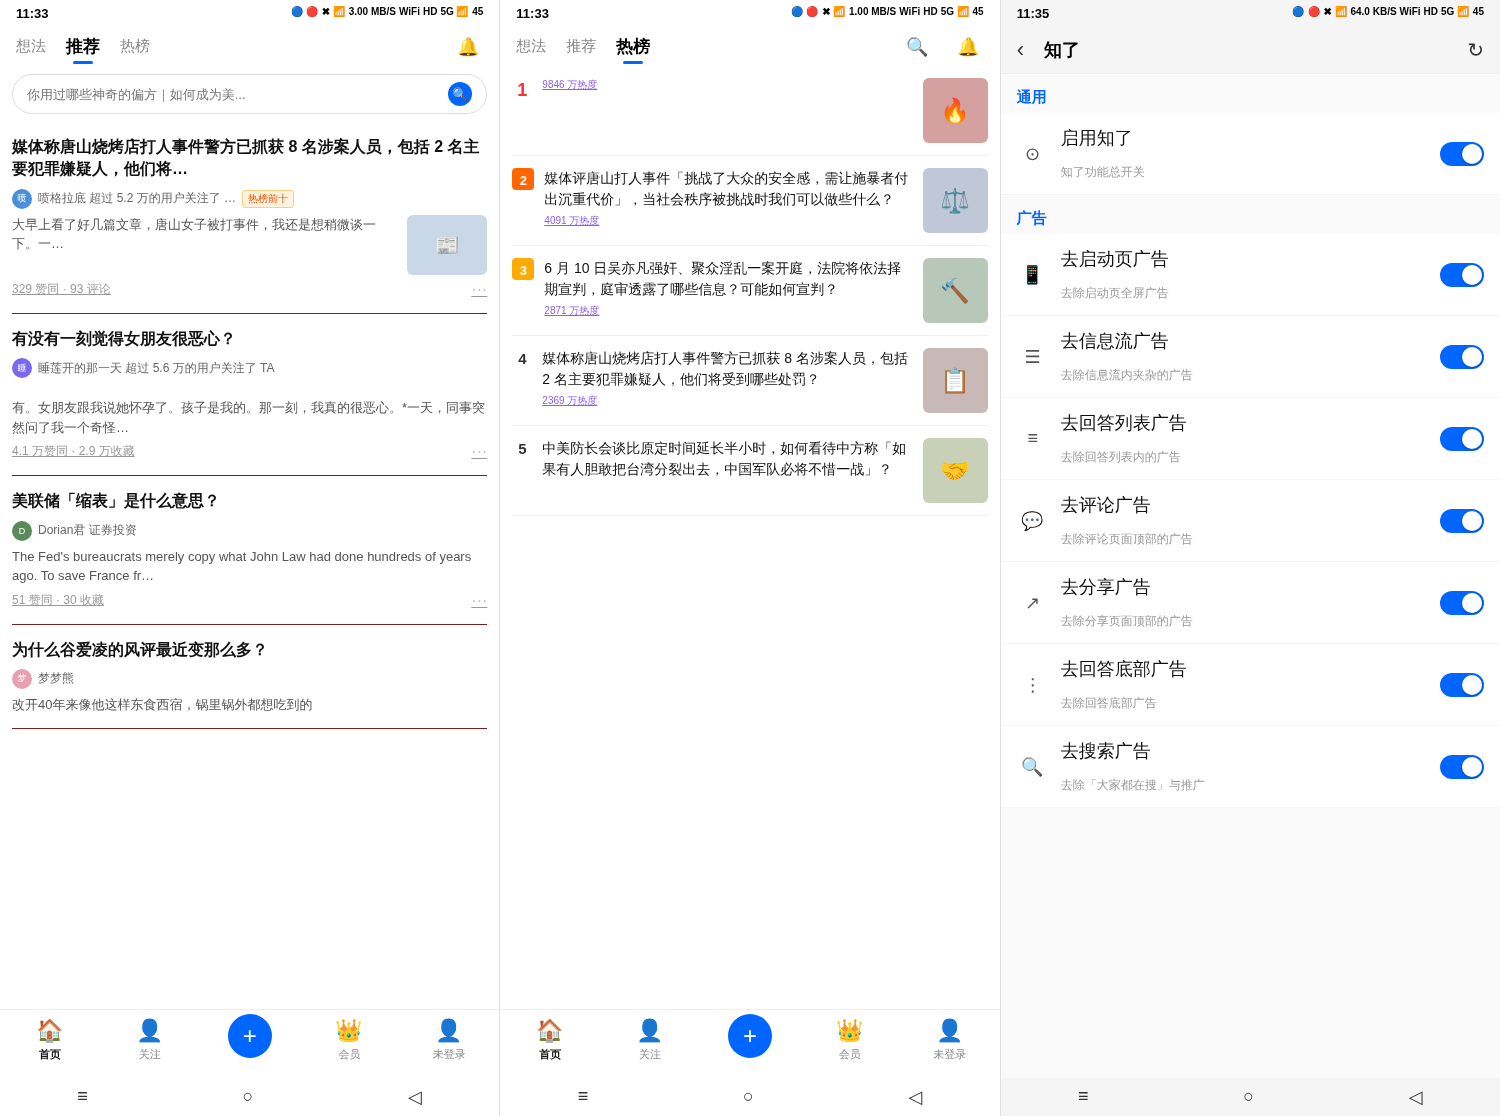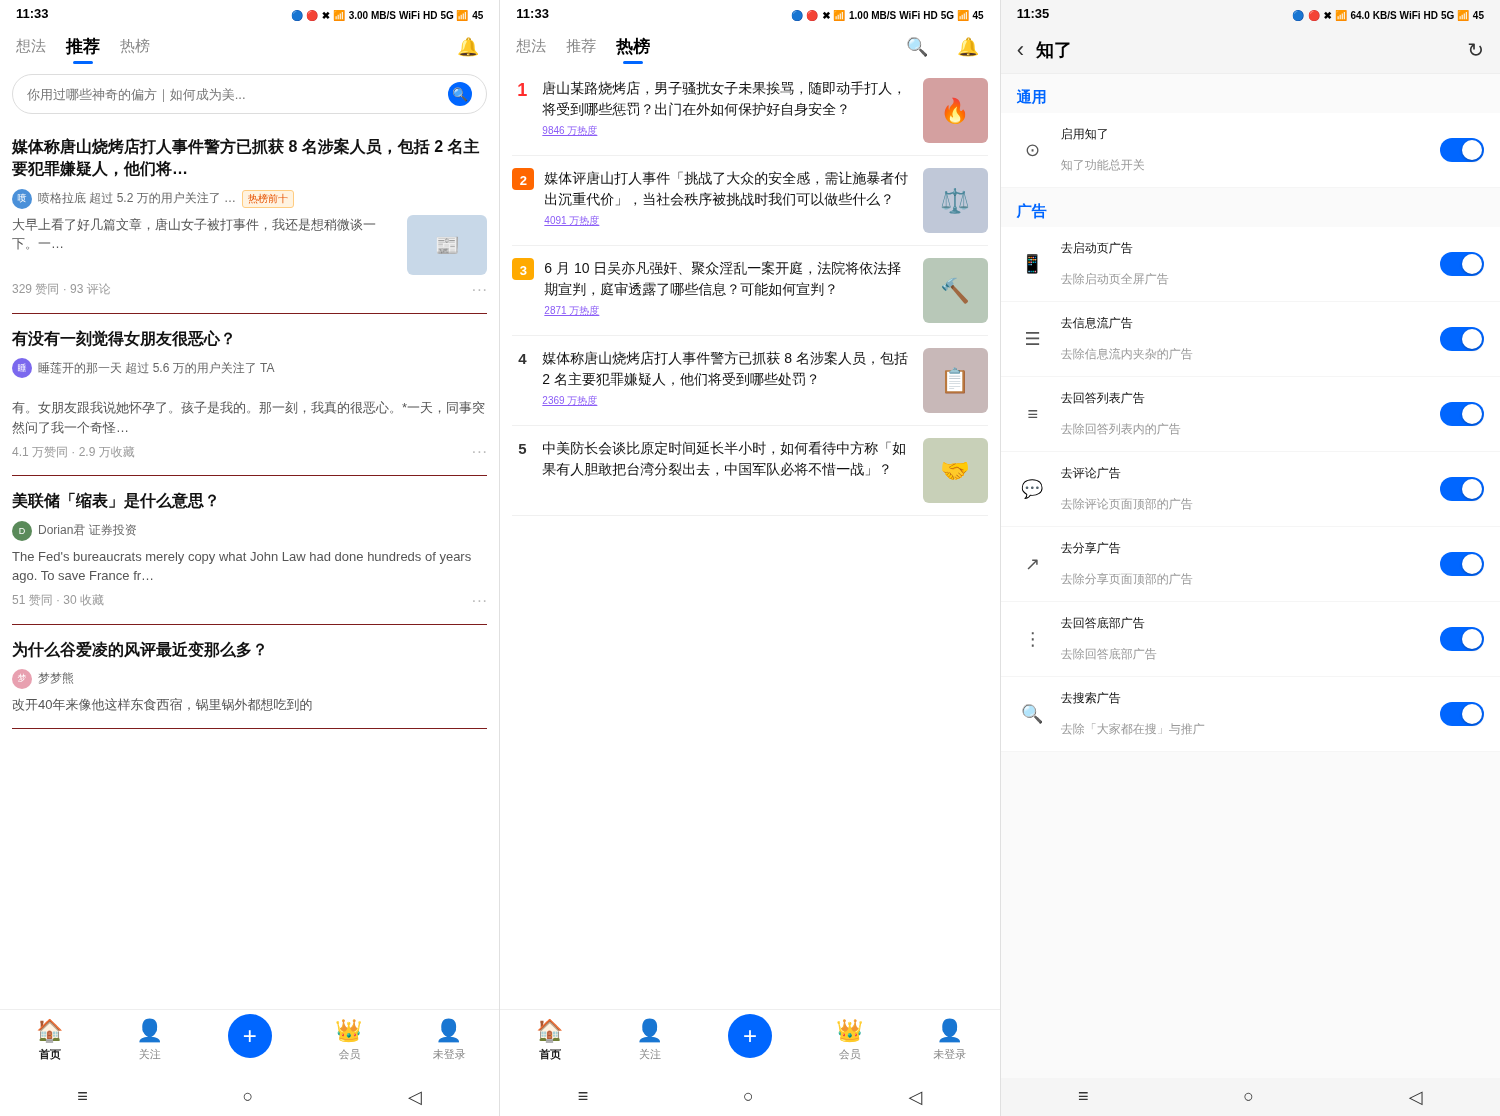--- a/index.html
+++ b/index.html
@@ -19,21 +19,21 @@
       display: flex;
       flex-direction: column;
       border-right: 1px solid #e0e0e0;
       overflow: hidden;
     }
 
     
     .status-bar {
       display: flex;
       justify-content: space-between;
-      align-items: flex-end;
+      align-items: flex-start;
       padding: 6px 16px;
       font-size: 11px;
       font-weight: 600;
       background: #fff;
     }
     .status-time { font-size: 13px; font-weight: 700; }
     .status-icons { display: flex; align-items: center; gap: 3px; font-size: 10px; }
 
     
     .nav-tabs {
@@ -166,24 +166,24 @@
       background: #e0e0e0;
       flex-shrink: 0;
       display: flex;
       align-items: center;
       justify-content: center;
       font-size: 20px;
     }
 
     .feed-stats {
       display: flex;
-      align-items: center;
       gap: 5px;
       font-size: 12px;
       color: #999;
+      text-decoration: underline;
     }
     .feed-stats-more { margin-left: auto; font-size: 16px; color: #bbb; }
 
     
     .bottom-nav {
       display: flex;
       border-top: 1px solid #eee;
       padding: 8px 0 16px;
       background: #fff;
     }
@@ -292,20 +292,21 @@
     }
     .settings-back {
       font-size: 22px;
       color: #333;
       cursor: pointer;
     }
     .settings-title {
       font-size: 18px;
       font-weight: 600;
       flex: 1;
+      margin-left: 8px;
     }
     .settings-refresh {
       font-size: 20px;
       color: #333;
       cursor: pointer;
     }
 
     .settings-section-label {
       font-size: 15px;
       color: #0066ff;
@@ -323,21 +324,21 @@
     .settings-item-icon {
       width: 32px;
       height: 32px;
       display: flex;
       align-items: center;
       justify-content: center;
       font-size: 18px;
       color: #555;
     }
     .settings-item-text { flex: 1; }
-    .settings-item-main { font-size: 12px; color: #111; font-weight: 500; }
+    .settings-item-main { font-size: 18px; color: #111; font-weight: 500; }
     .settings-item-sub { font-size: 12px; color: #999; margin-top: 14px; }
 
     
     .toggle {
       width: 44px;
       height: 24px;
       background: #0066ff;
       border-radius: 12px;
       position: relative;
       cursor: pointer;
@@ -505,21 +506,20 @@
     <div class="nav-spacer"></div>
     <div class="nav-icon">🔍</div>
     <div class="nav-icon">🔔</div>
   </div>
 
   <div class="feed-container">
 
     <div class="hot-item">
       <div class="hot-rank r1">1</div>
       <div class="hot-content">
-        <div class="hot-title">唐山某路烧烤店，男子骚扰女子未果挨骂，随即动手打人，将受到哪些惩罚？出门在外如何保护好自身安全？</div>
         <div class="hot-heat">9846 万热度</div>
       </div>
       <div class="hot-thumb" style="background:#d4a0a0;">🔥</div>
     </div>
 
     <div class="hot-item">
       <div class="hot-rank r2">2</div>
       <div class="hot-content">
         <div class="hot-title">媒体评唐山打人事件「挑战了大众的安全感，需让施暴者付出沉重代价」，当社会秩序被挑战时我们可以做些什么？</div>
         <div class="hot-heat">4091 万热度</div>

